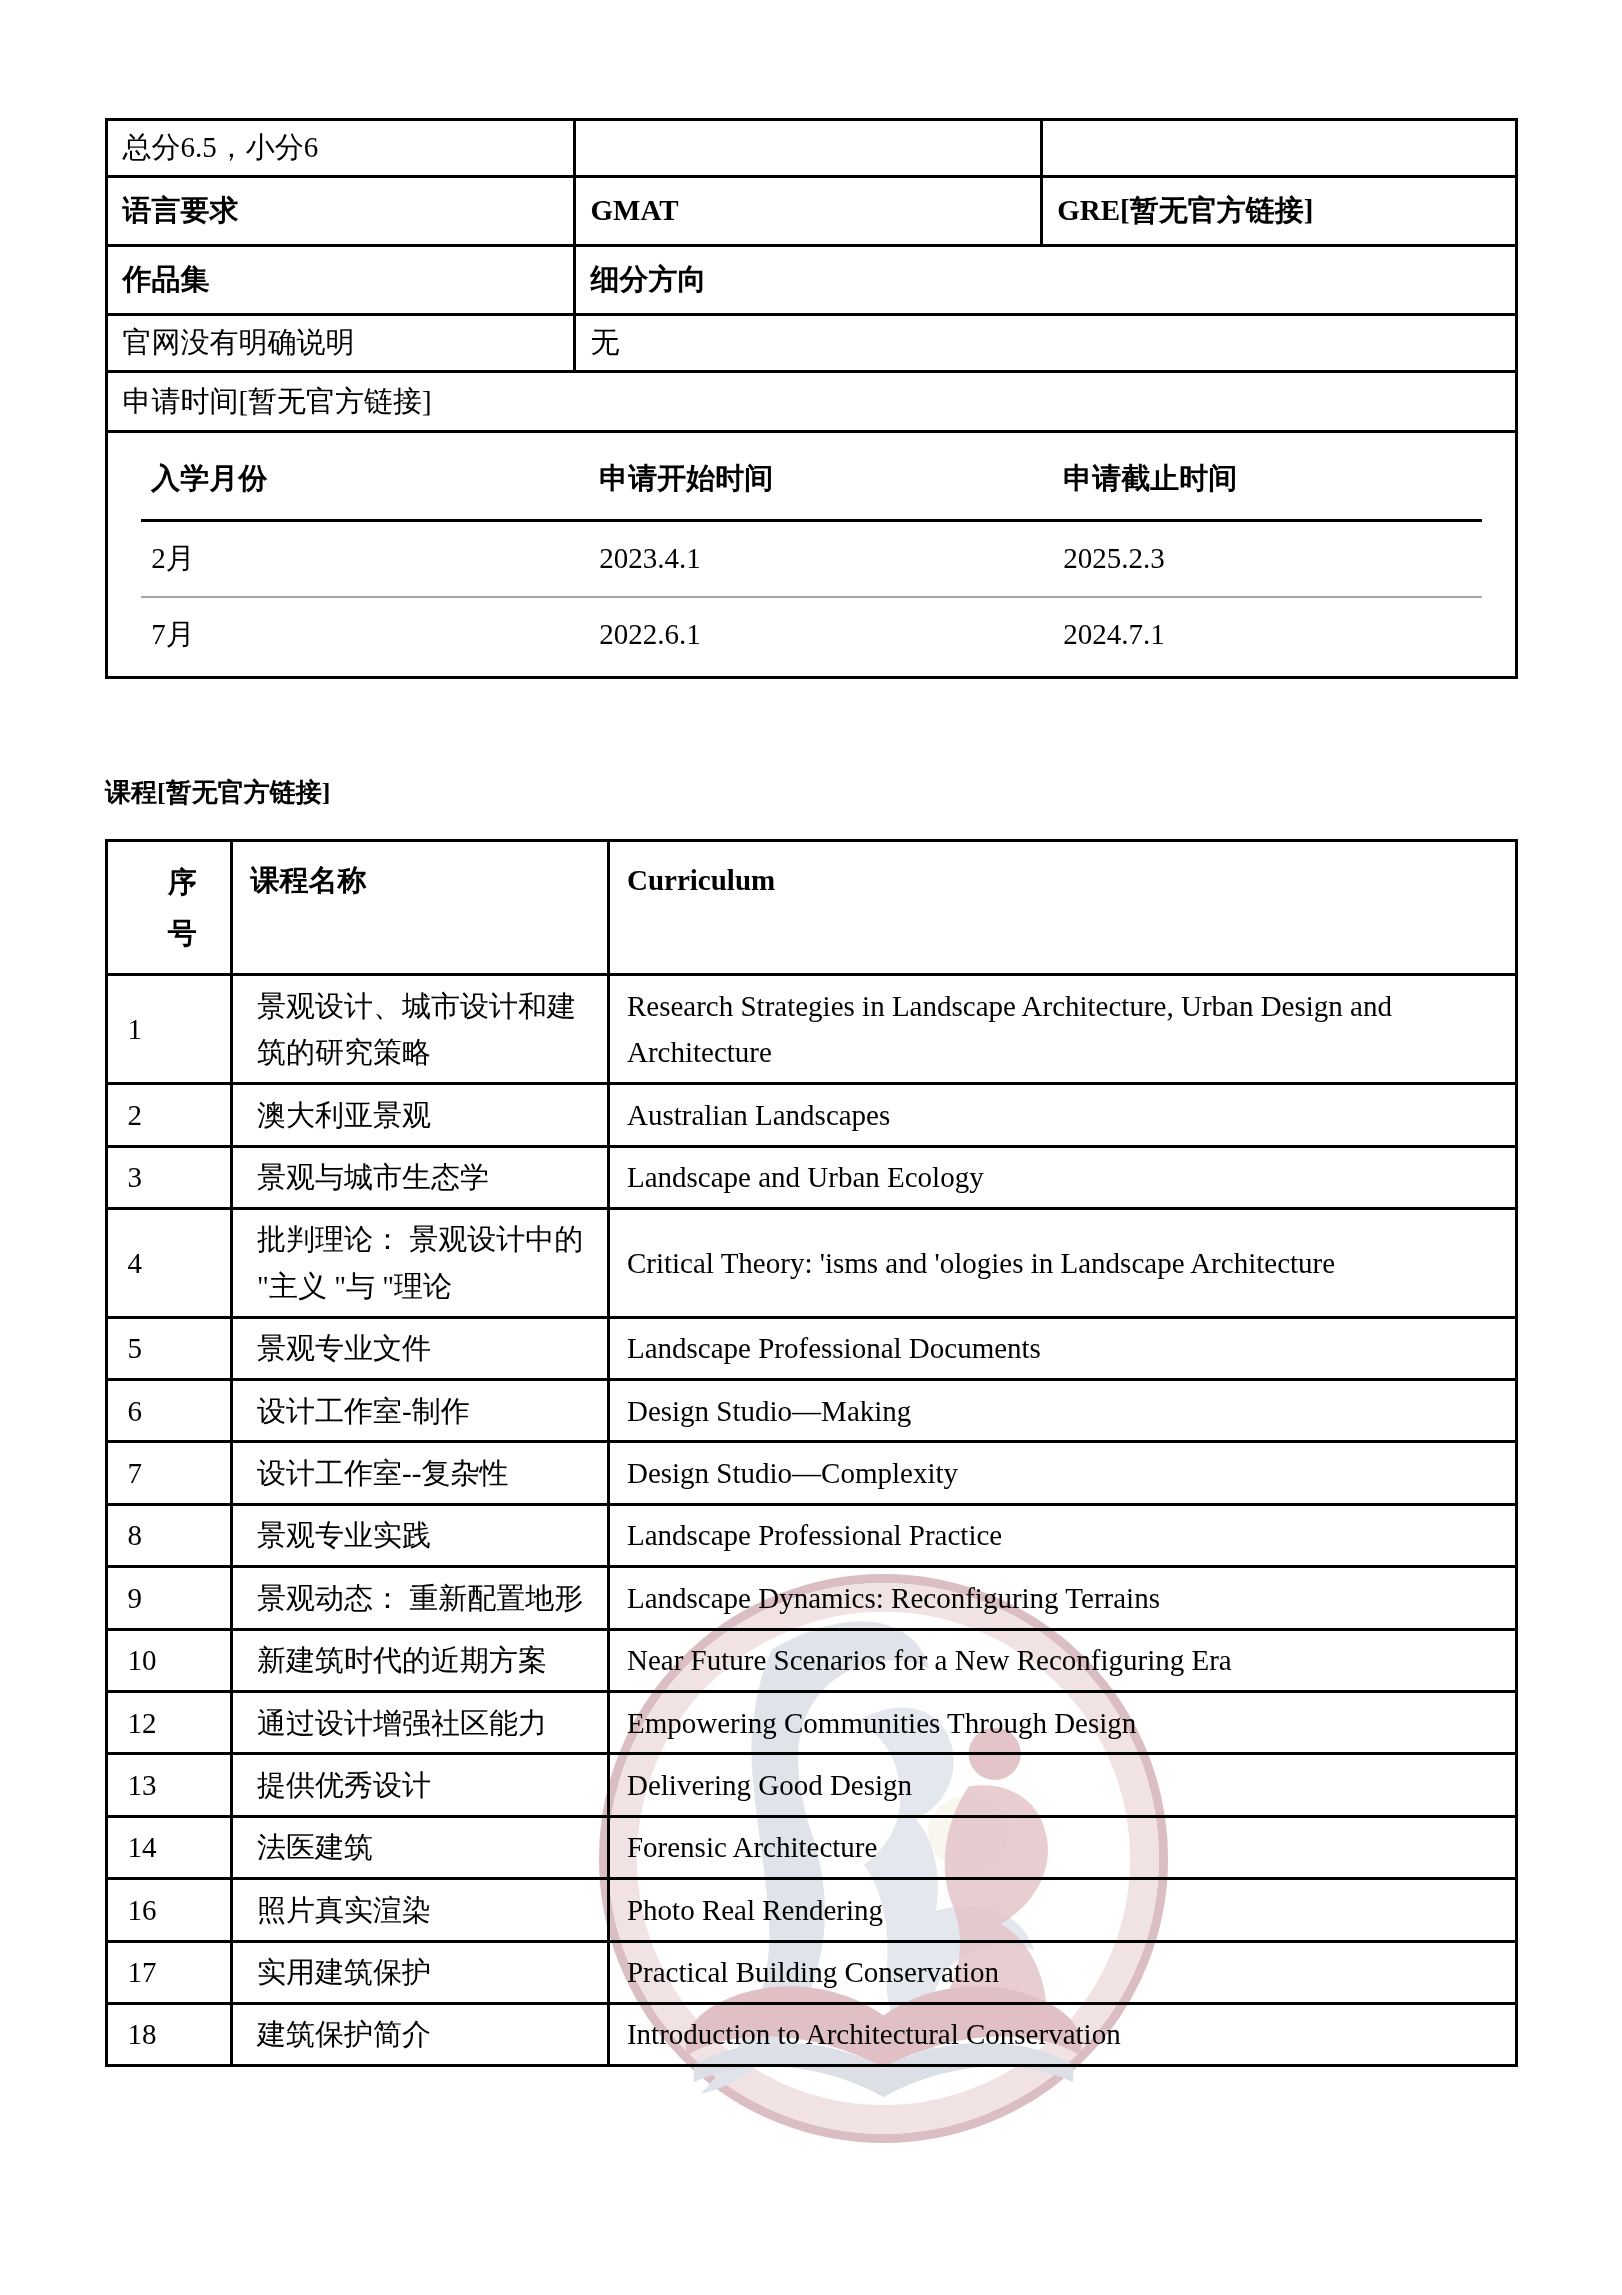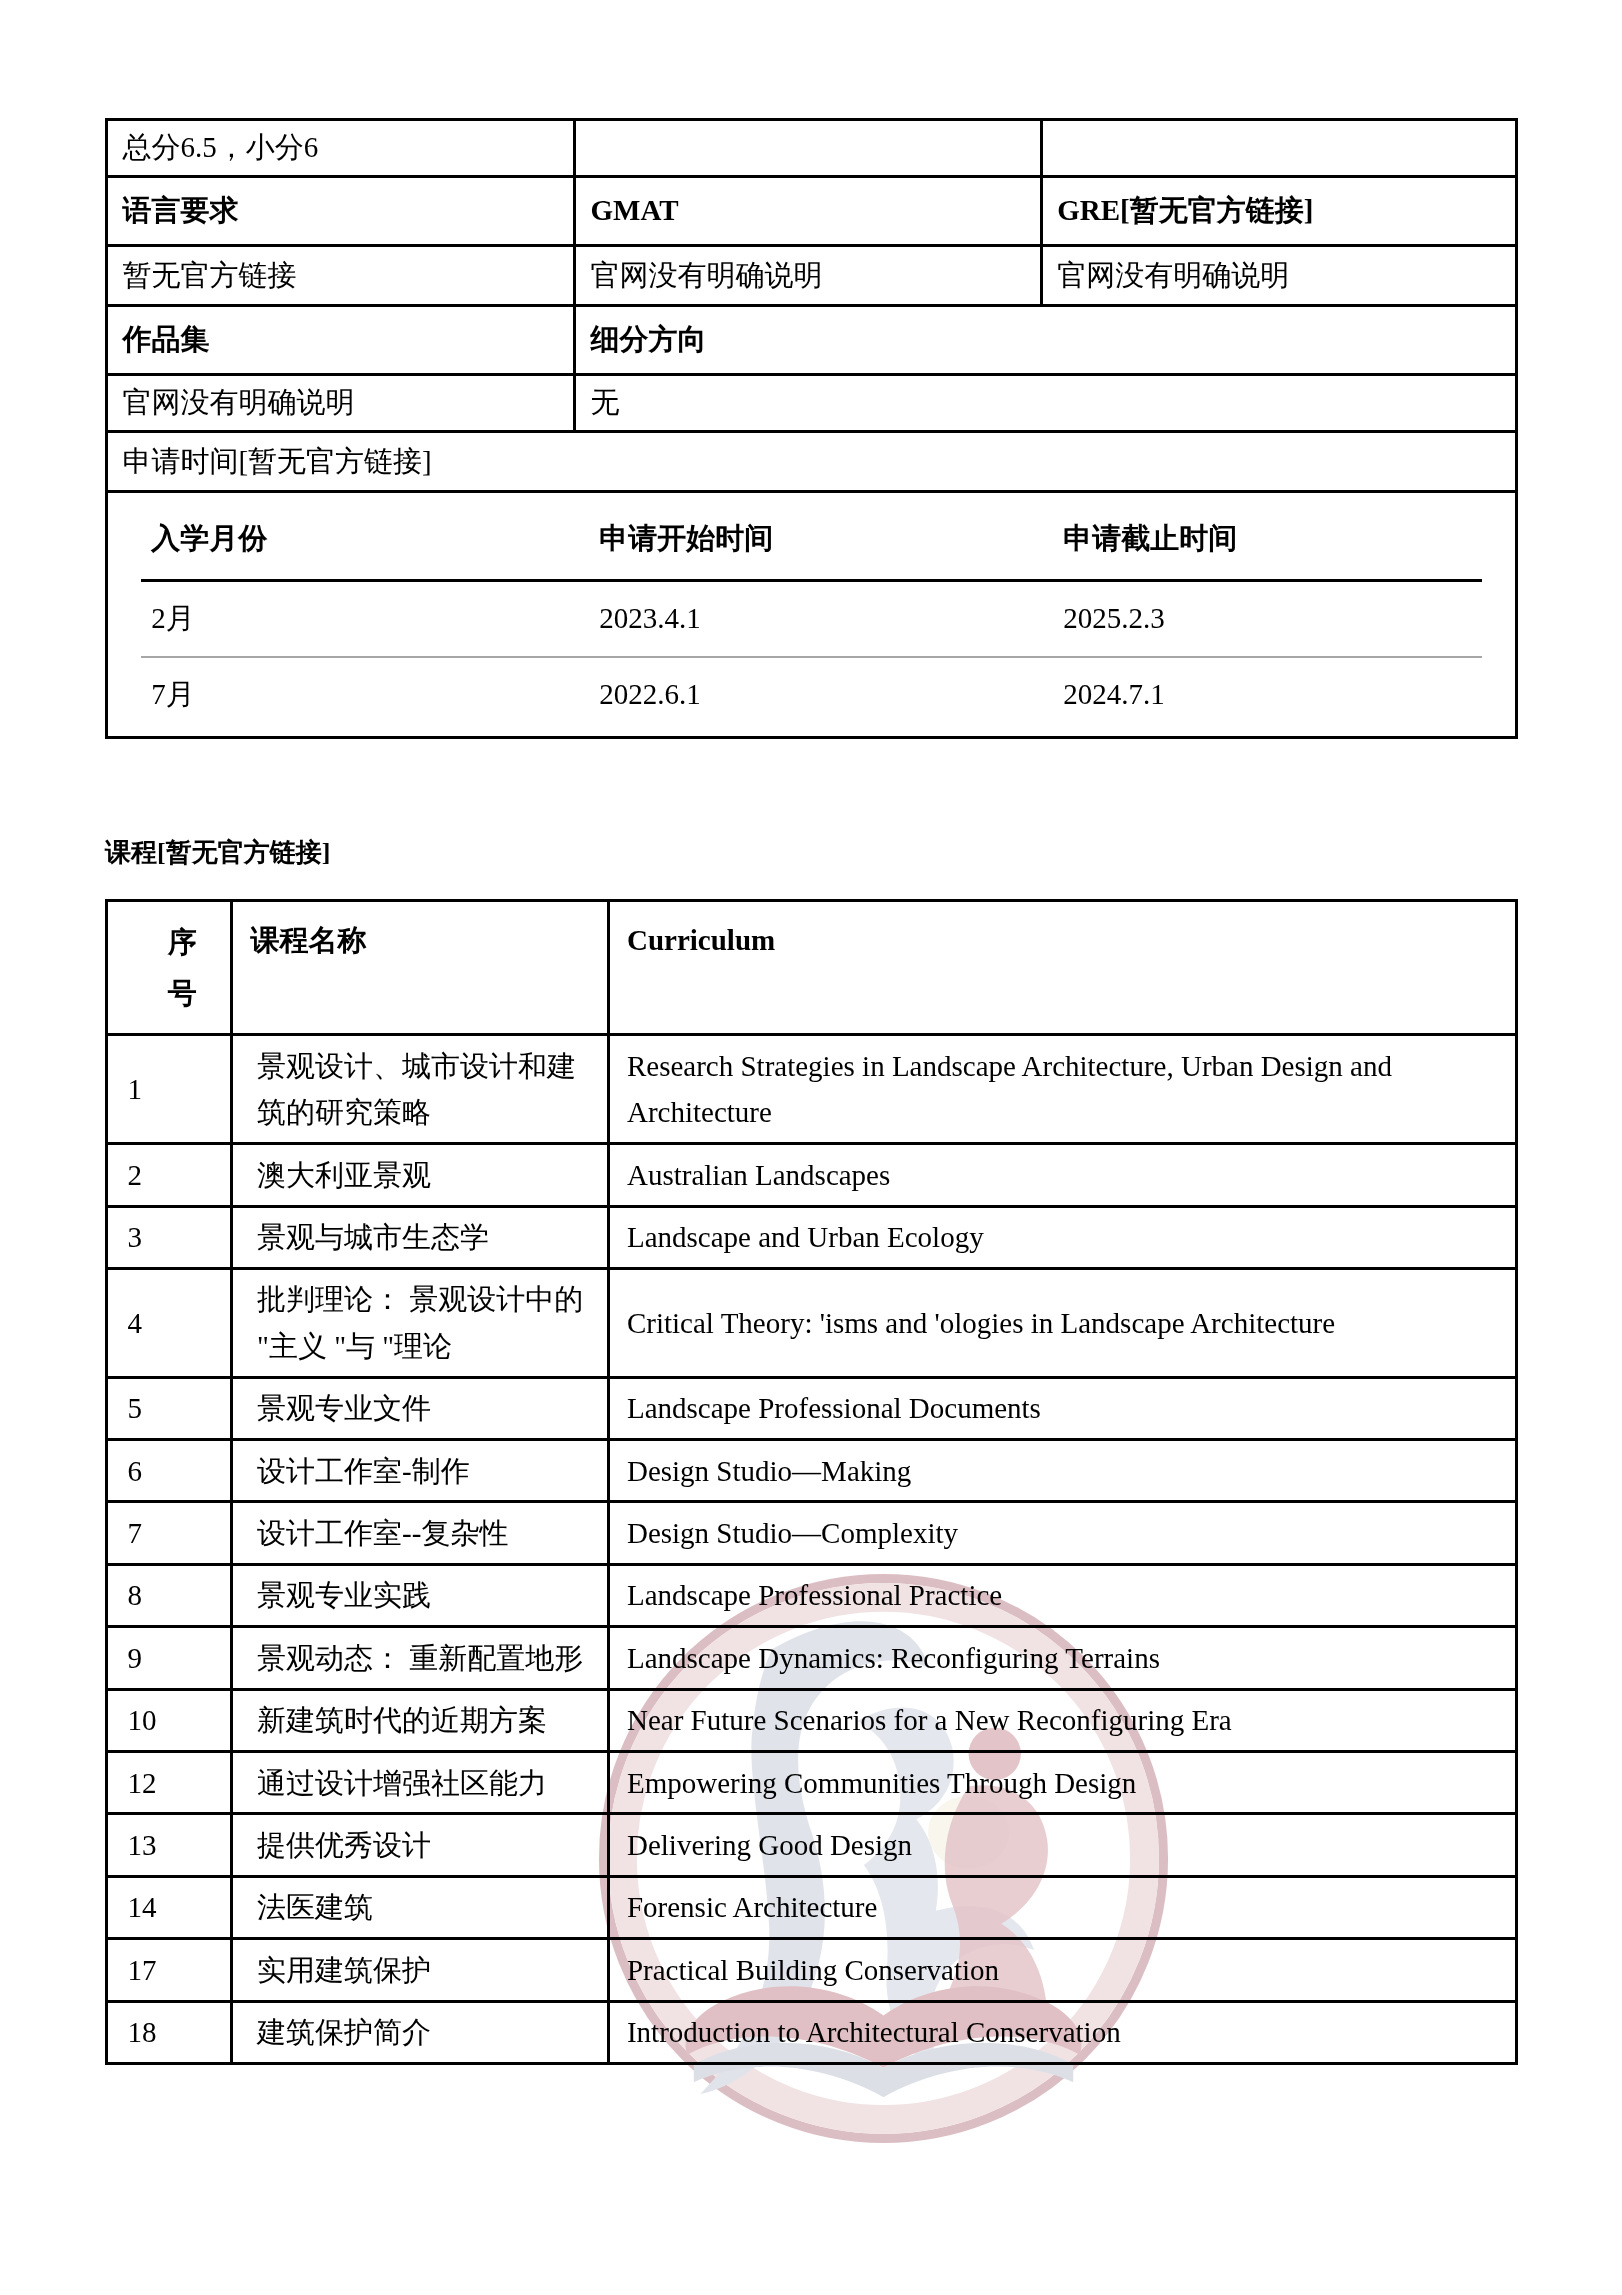--- a/index.html
+++ b/index.html
@@ -176,25 +176,20 @@
         <tr class="rA">
           <td>总分6.5，小分6</td>
           <td></td>
           <td></td>
         </tr>
         <tr class="rB">
           <td class="b">语言要求</td>
           <td class="b">GMAT</td>
           <td class="b">GRE[暂无官方链接]</td>
         </tr>
-        <tr class="rC">
-          <td>暂无官方链接</td>
-          <td>官网没有明确说明</td>
-          <td>官网没有明确说明</td>
-        </tr>
         <tr class="rD">
           <td class="b">作品集</td>
           <td class="b" colspan="2">细分方向</td>
         </tr>
         <tr class="rE">
           <td>官网没有明确说明</td>
           <td colspan="2">无</td>
         </tr>
         <tr class="rF">
           <td colspan="3">申请时间[暂无官方链接]</td>
@@ -303,20 +298,25 @@
           <td class="c-no">13</td>
           <td class="c-cn">提供优秀设计</td>
           <td class="c-en">Delivering Good Design</td>
         </tr>
         <tr class="crow">
           <td class="c-no">14</td>
           <td class="c-cn">法医建筑</td>
           <td class="c-en">Forensic Architecture</td>
         </tr>
         <tr class="crow">
+          <td class="c-no">16</td>
+          <td class="c-cn">照片真实渲染</td>
+          <td class="c-en">Photo Real Rendering</td>
+        </tr>
+        <tr class="crow">
           <td class="c-no">17</td>
           <td class="c-cn">实用建筑保护</td>
           <td class="c-en">Practical Building Conservation</td>
         </tr>
         <tr class="crow">
           <td class="c-no">18</td>
           <td class="c-cn">建筑保护简介</td>
           <td class="c-en">Introduction to Architectural Conservation</td>
         </tr>
       </tbody>

